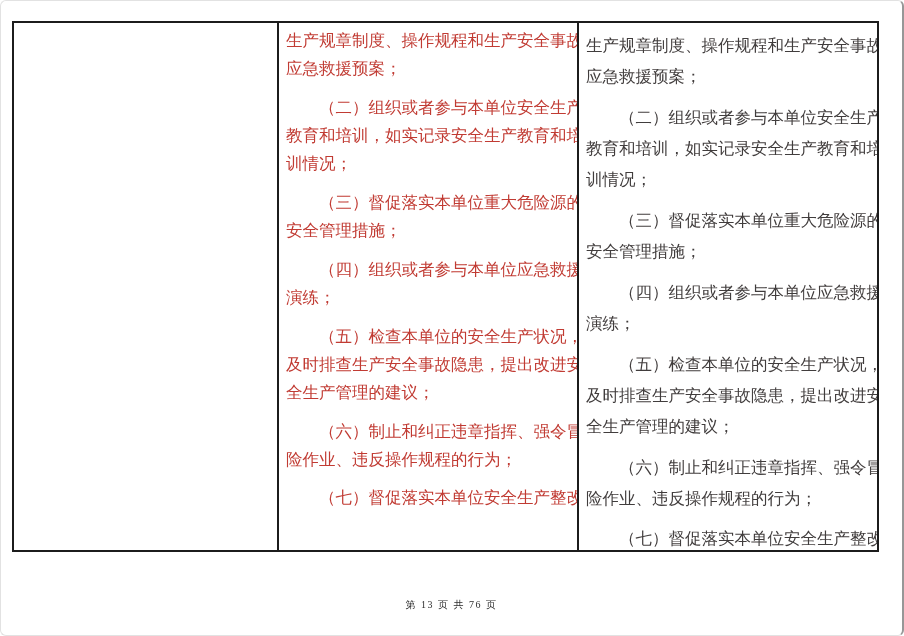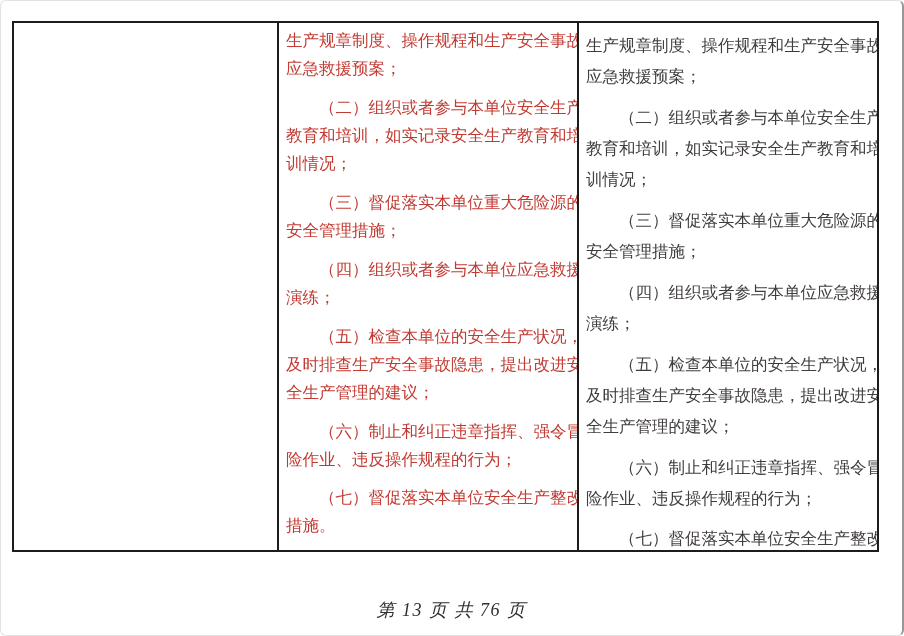--- a/index.html
+++ b/index.html
@@ -45,24 +45,23 @@
   .line { white-space: nowrap; }
   .cell-mid   .line { height: 28px; line-height: 28px; }
   .cell-right .line { height: 31px; line-height: 31px; }
   .para.indent .line:first-child { text-indent: 2em; }
 
   .footer {
     position: absolute;
     left: 0; top: 597px;
     width: 100%;
     text-align: center;
-    font-size: 18px;
+    font-size: 10px;
     letter-spacing: 1.5px;
     color: #2e2e2e;
-    font-style: italic;
   }
 </style>
 </head>
 <body>
 
 <div class="frame">
   <div class="doc-table">
     <div class="cell cell-left"></div>
     <div class="cell cell-mid">
         <div class="para">
@@ -86,21 +85,20 @@
           <div class="line">（五）检查本单位的安全生产状况，</div>
           <div class="line">及时排查生产安全事故隐患，提出改进安</div>
           <div class="line">全生产管理的建议；</div>
         </div>
         <div class="para indent">
           <div class="line">（六）制止和纠正违章指挥、强令冒</div>
           <div class="line">险作业、违反操作规程的行为；</div>
         </div>
         <div class="para indent">
           <div class="line">（七）督促落实本单位安全生产整改</div>
-          <div class="line">措施。</div>
         </div>
       </div>
     <div class="cell cell-right">
         <div class="para">
           <div class="line">生产规章制度、操作规程和生产安全事故</div>
           <div class="line">应急救援预案；</div>
         </div>
         <div class="para indent">
           <div class="line">（二）组织或者参与本单位安全生产</div>
           <div class="line">教育和培训，如实记录安全生产教育和培</div>

